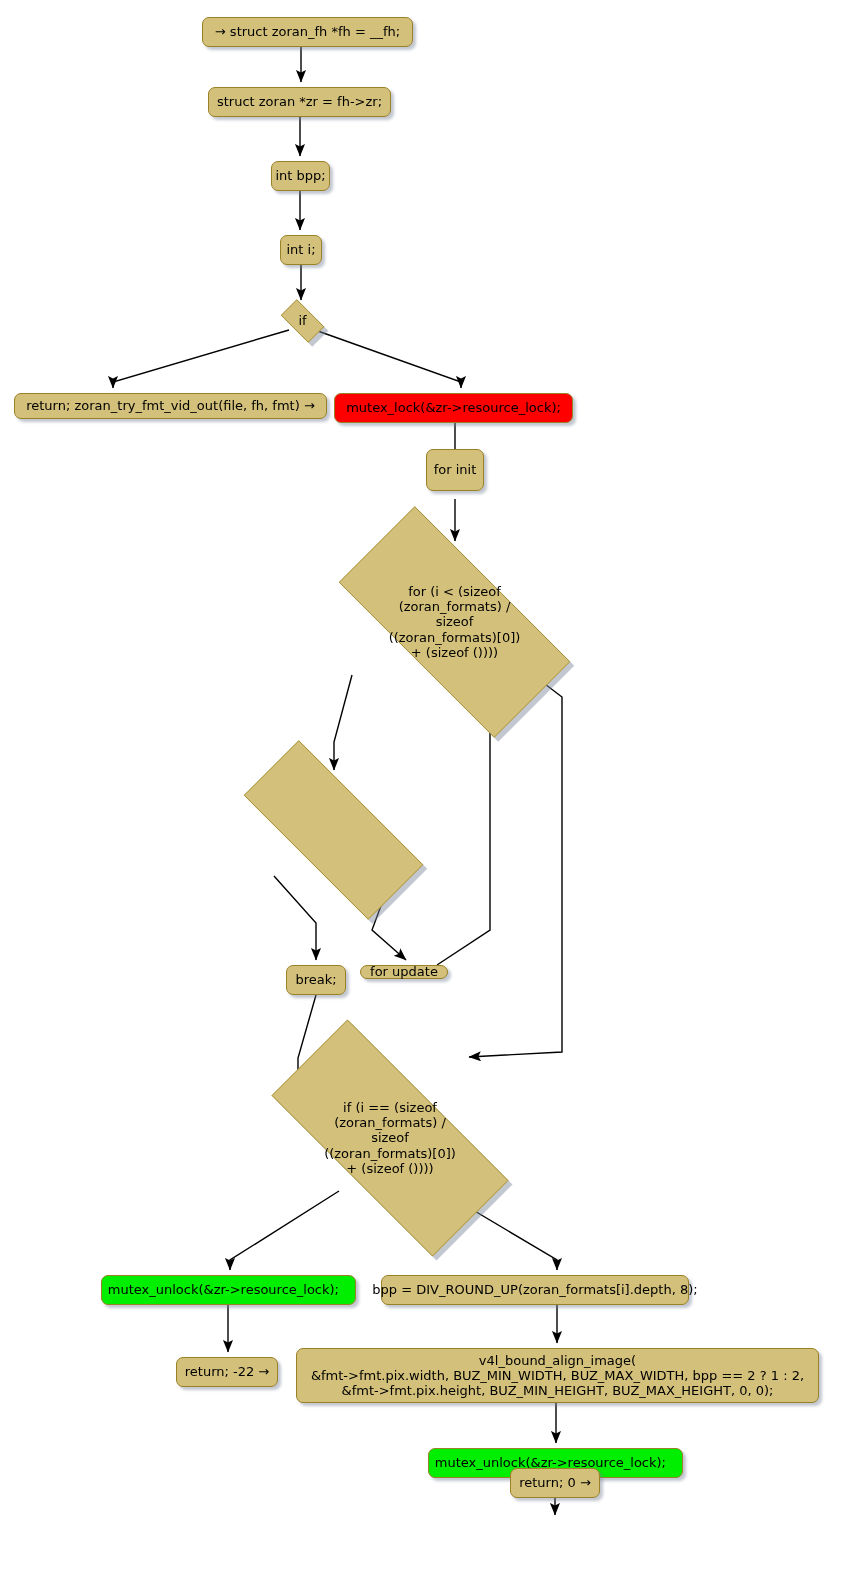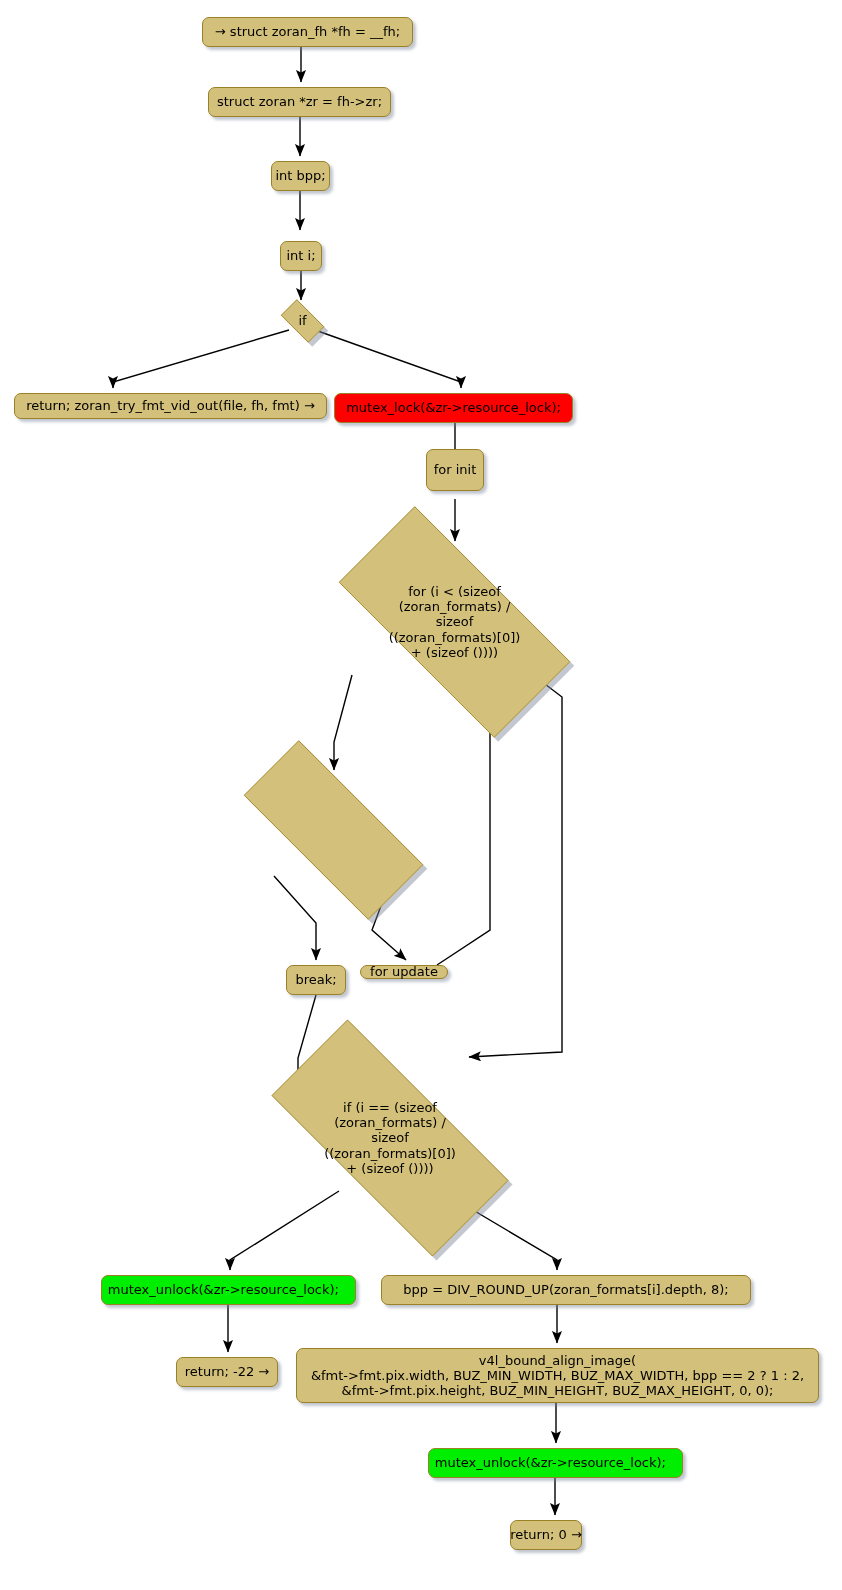--- a/index.html
+++ b/index.html
@@ -115,21 +115,21 @@
         <path d="M228,1305 L228,1352" marker-end="url(#arrow)"></path>
         <path d="M557,1305 L557,1343" marker-end="url(#arrow)"></path>
         <path d="M556,1403 L556,1443" marker-end="url(#arrow)"></path>
         <path d="M555,1478 L555,1515" marker-end="url(#arrow)"></path>
       </g>
   </svg>
   <div id="node-layer">
       <div class="node box" style="left: 202px; top: 17px; width: 211px; height: 30px;"><div>→ struct zoran_fh *fh = __fh;</div></div>
       <div class="node box" style="left: 208px; top: 87px; width: 183px; height: 30px;"><div>struct zoran *zr = fh-&gt;zr;</div></div>
       <div class="node box" style="left: 271px; top: 161px; width: 59px; height: 30px;"><div>int bpp;</div></div>
-      <div class="node box" style="left: 280px; top: 235px; width: 42px; height: 30px; margin-top: 6px;"><div>int i;</div></div>
+      <div class="node box" style="left: 280px; top: 235px; width: 42px; height: 30px;"><div>int i;</div></div>
       <div class="dshadow" style="left: 279px; top: 309px; width: 55px; height: 32px;"></div>
       <div class="node diamond" style="left: 275px; top: 305px; width: 55px; height: 32px;"><div class="dshape"></div><div class="dlabel">if</div></div>
       <div class="node box" style="left: 14px; top: 393px; width: 313px; height: 26px;"><div>return; zoran_try_fmt_vid_out(file, fh, fmt) →</div></div>
       <div class="node box red" style="left: 334px; top: 393px; width: 239px; height: 30px;"><div>mutex_lock(&amp;zr-&gt;resource_lock);</div></div>
       <div class="node box" style="left: 426px; top: 449px; width: 58px; height: 42px;"><div>for init</div></div>
       <div class="dshadow" style="left: 303px; top: 550px; width: 311px; height: 152px;"></div>
       <div class="node diamond" style="left: 299px; top: 546px; width: 311px; height: 152px;"><div class="dshape"></div><div class="dlabel">for (i &lt; (sizeof
 (zoran_formats) /
 sizeof
 ((zoran_formats)[0])
@@ -138,21 +138,21 @@
       <div class="node diamond" style="left: 209px; top: 775px; width: 249px; height: 110px;"><div class="dshape"></div></div>
       <div class="node box" style="left: 286px; top: 965px; width: 60px; height: 30px;"><div>break;</div></div>
       <div class="node box" style="left: 360px; top: 965px; width: 88px; height: 14px;"><div>for update</div></div>
       <div class="dshadow" style="left: 233px; top: 1066px; width: 322px; height: 152px;"></div>
       <div class="node diamond" style="left: 229px; top: 1062px; width: 322px; height: 152px;"><div class="dshape"></div><div class="dlabel">if (i == (sizeof
 (zoran_formats) /
 sizeof
 ((zoran_formats)[0])
 + (sizeof ())))</div></div>
       <div class="node box green" style="left: 101px; top: 1275px; width: 255px; height: 30px;"><div>mutex_unlock(&amp;zr-&gt;resource_lock);</div></div>
-      <div class="node box" style="left: 381px; top: 1275px; width: 370px; height: 30px;"><div>bpp = DIV_ROUND_UP(zoran_formats[i].depth, 8);</div></div>
+      <div class="node box" style="left: 381px; top: 1275px; width: 308px; height: 30px;"><div>bpp = DIV_ROUND_UP(zoran_formats[i].depth, 8);</div></div>
       <div class="node box" style="left: 176px; top: 1357px; width: 102px; height: 30px;"><div>return; -22 →</div></div>
       <div class="node box" style="left: 296px; top: 1348px; width: 523px; height: 55px;"><div>v4l_bound_align_image(
 &amp;fmt-&gt;fmt.pix.width, BUZ_MIN_WIDTH, BUZ_MAX_WIDTH, bpp == 2 ? 1 : 2,
 &amp;fmt-&gt;fmt.pix.height, BUZ_MIN_HEIGHT, BUZ_MAX_HEIGHT, 0, 0);</div></div>
       <div class="node box green" style="left: 428px; top: 1448px; width: 255px; height: 30px;"><div>mutex_unlock(&amp;zr-&gt;resource_lock);</div></div>
-      <div class="node box" style="left: 510px; top: 1520px; width: 72px; height: 30px;"><div>return; 0 →</div></div>
+      <div class="node box" style="left: 510px; top: 1468px; width: 90px; height: 30px;"><div>return; 0 →</div></div>
     </div>
 </div>
 
 </body></html>

